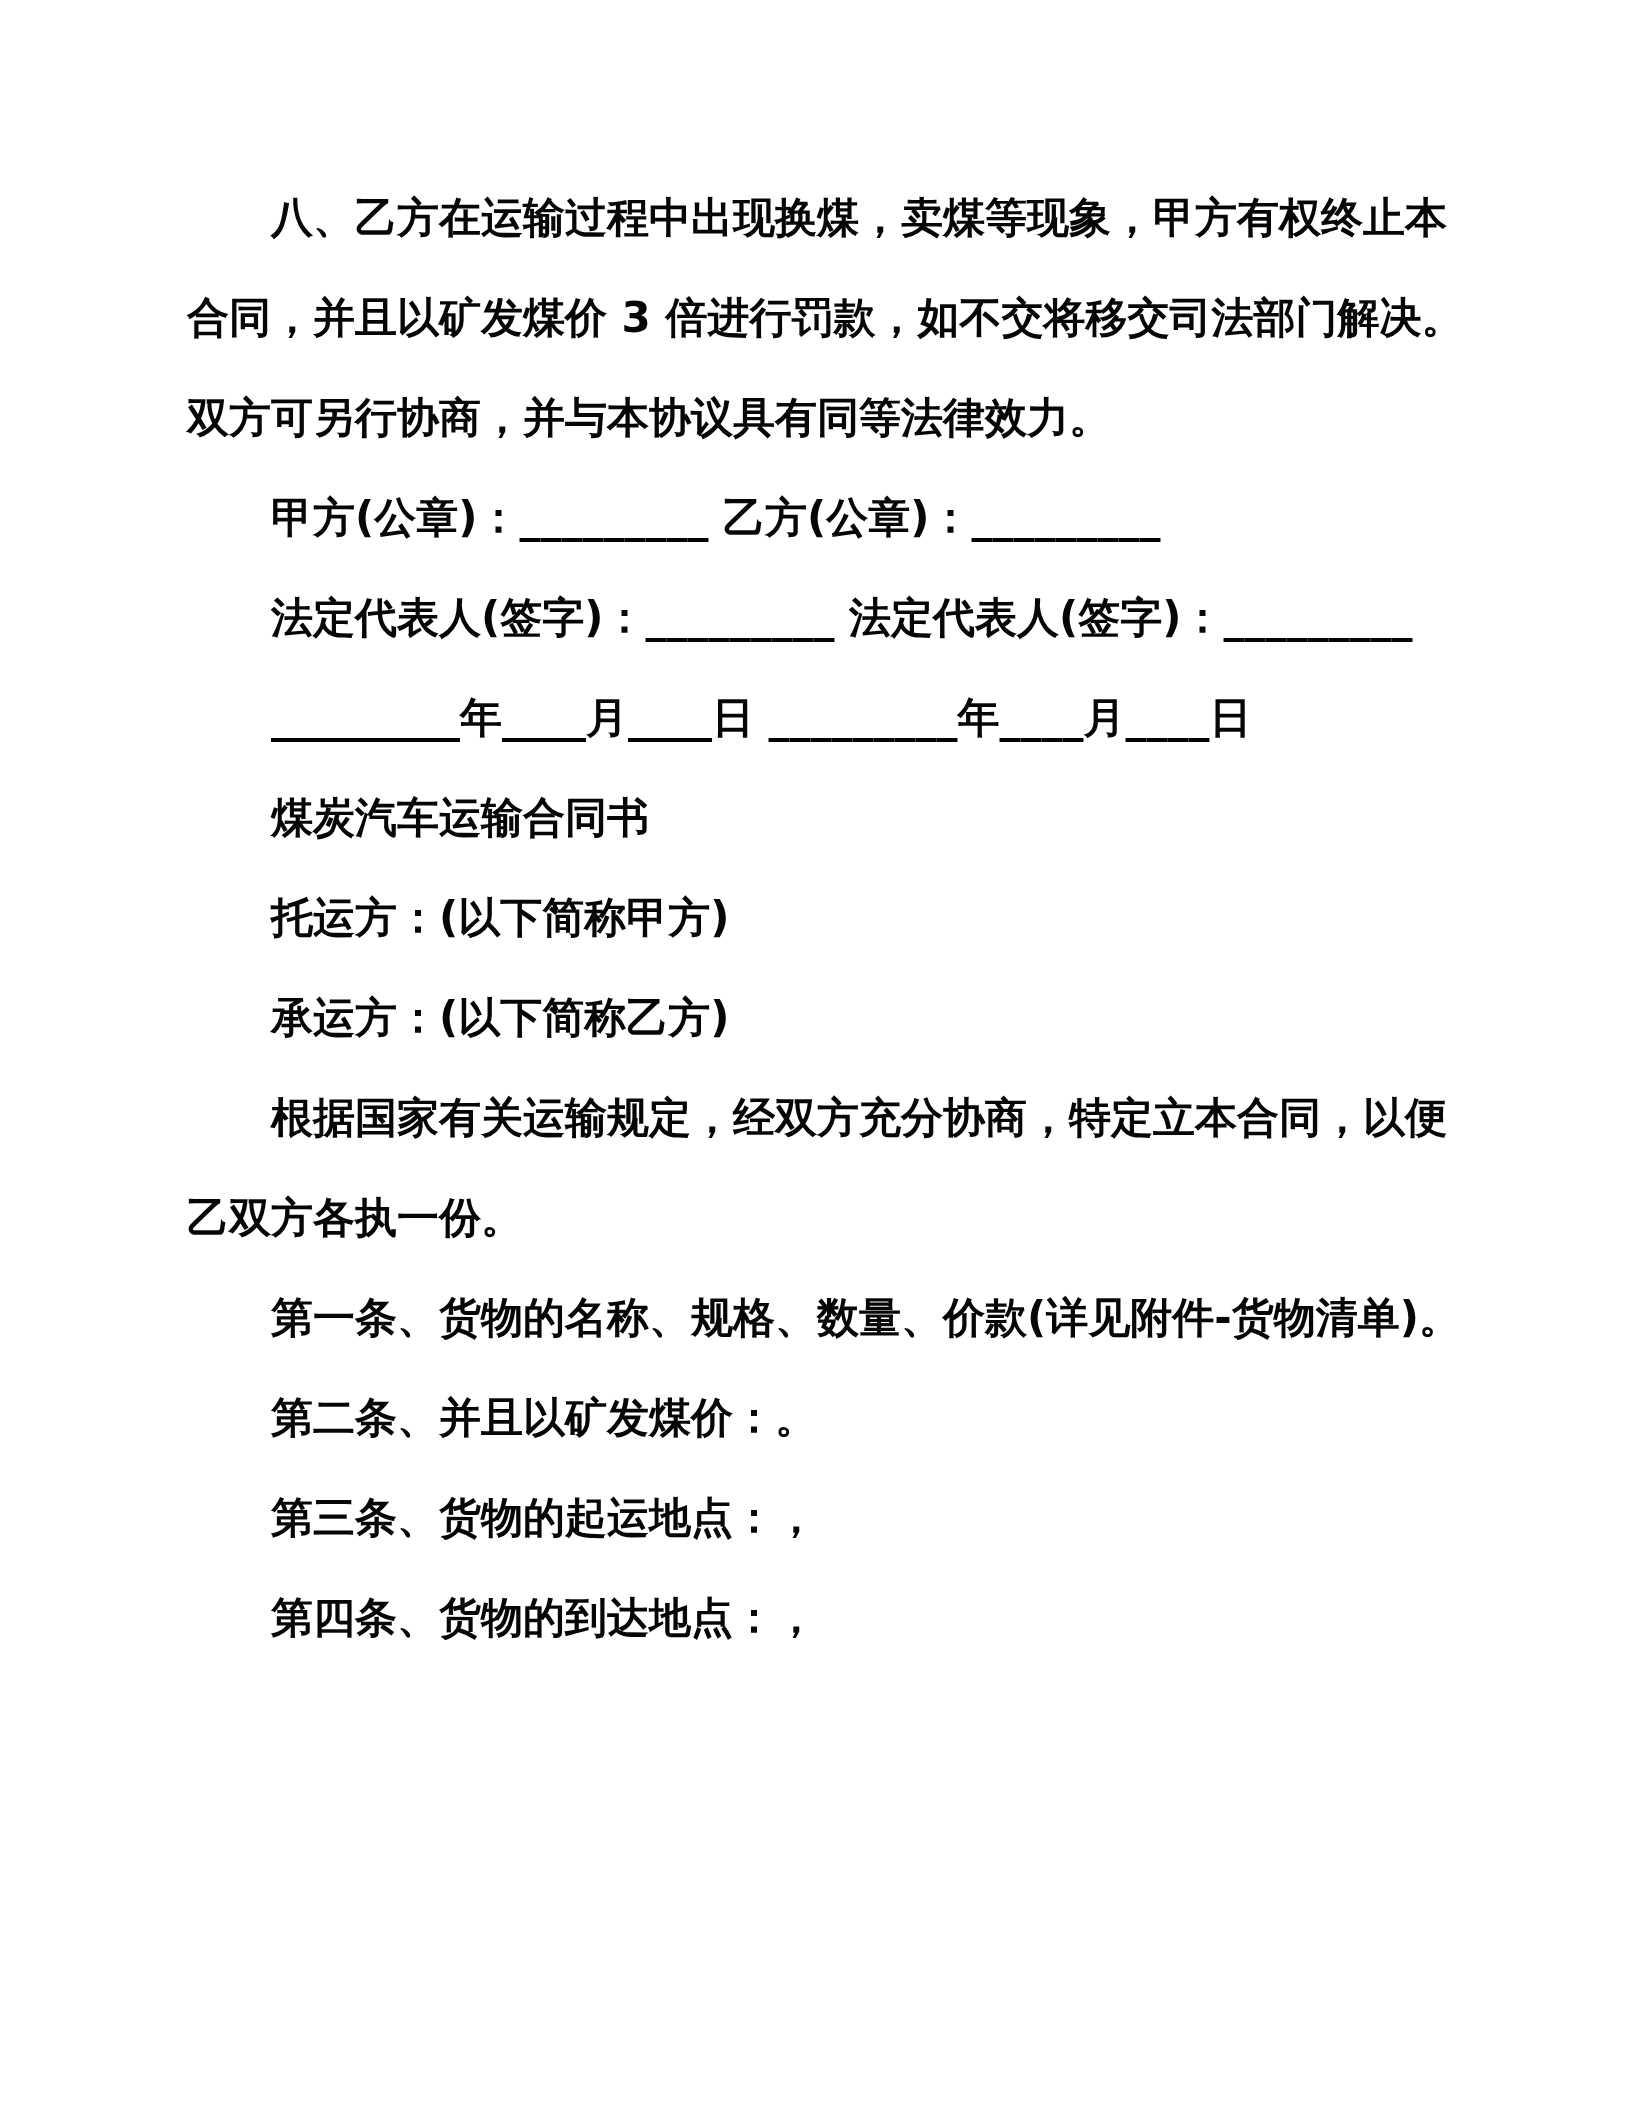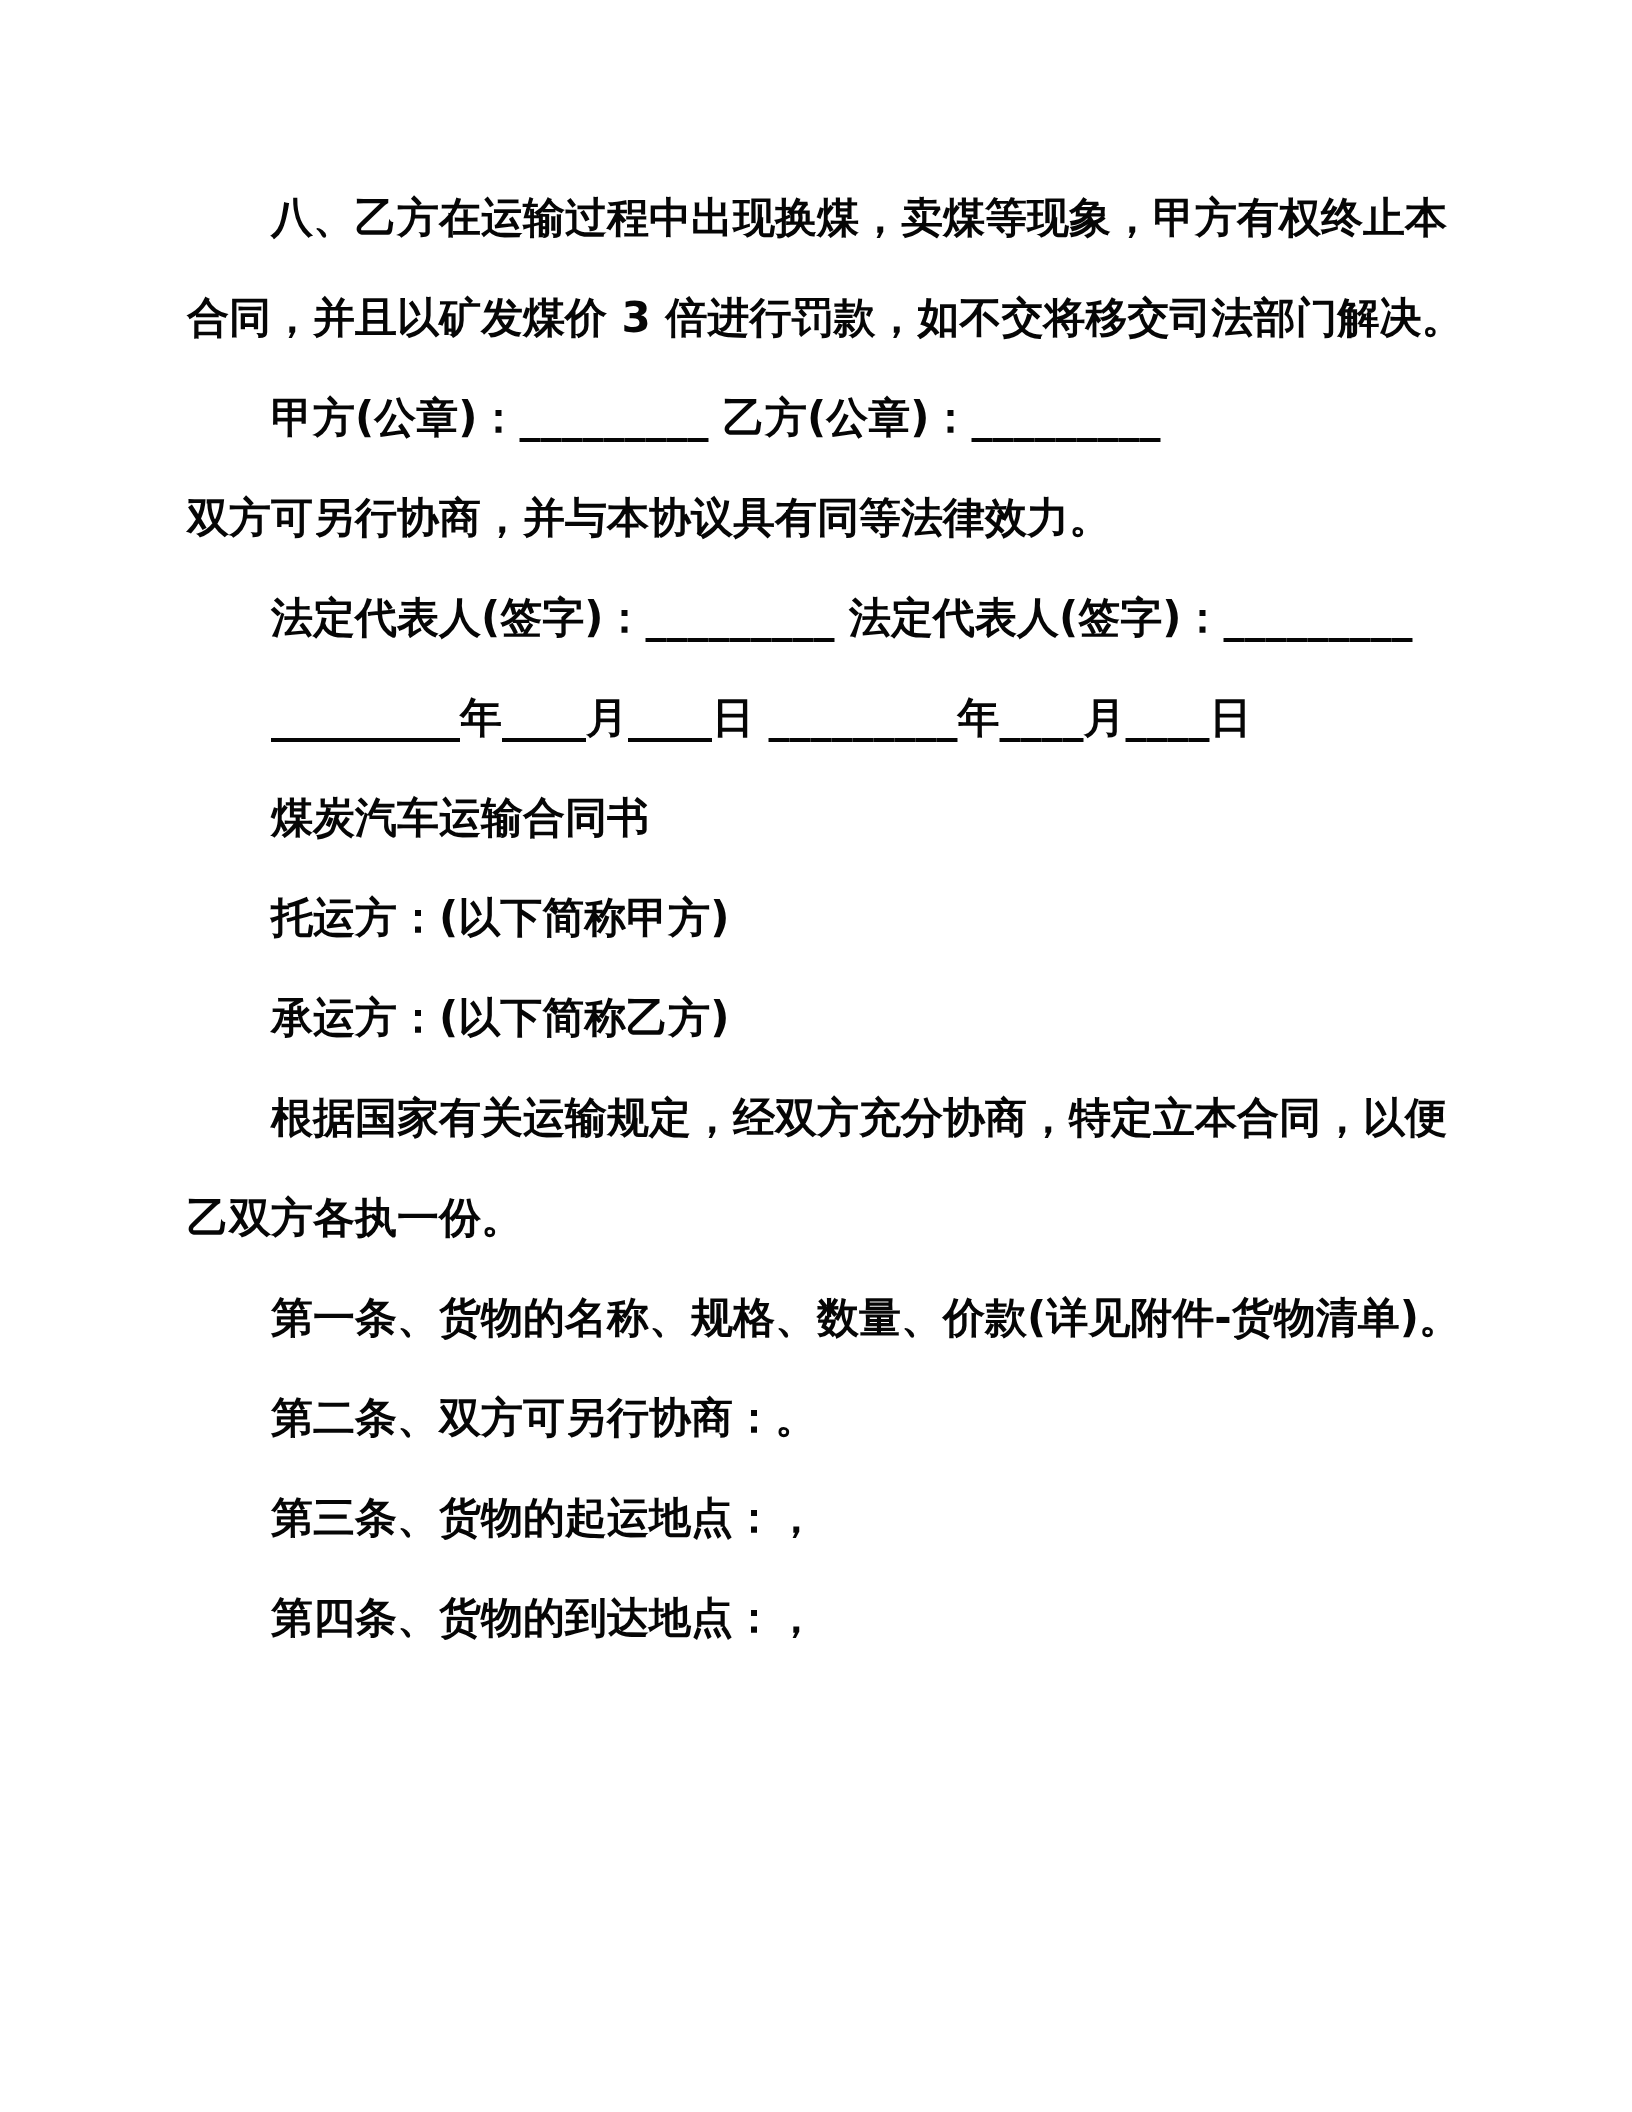--- a/index.html
+++ b/index.html
@@ -35,27 +35,27 @@
     padding-left: 84px; 
   }
 </style>
 </head>
 <body>
 
 <div class="page">
   <div class="doc-body">
       <div class="line indent">八、乙方在运输过程中出现换煤，卖煤等现象，甲方有权终止本</div>
       <div class="line">合同，并且以矿发煤价 3 倍进行罚款，如不交将移交司法部门解决。</div>
+      <div class="line">双方可另行协商，并与本协议具有同等法律效力。</div>
       <div class="line indent">甲方(公章)：_________ 乙方(公章)：_________</div>
-      <div class="line">双方可另行协商，并与本协议具有同等法律效力。</div>
       <div class="line indent">法定代表人(签字)：_________ 法定代表人(签字)：_________</div>
       <div class="line indent">_________年____月____日 _________年____月____日</div>
       <div class="line indent">煤炭汽车运输合同书</div>
       <div class="line indent">托运方：(以下简称甲方)</div>
       <div class="line indent">承运方：(以下简称乙方)</div>
       <div class="line indent">根据国家有关运输规定，经双方充分协商，特定立本合同，以便</div>
       <div class="line">乙双方各执一份。</div>
       <div class="line indent">第一条、货物的名称、规格、数量、价款(详见附件-货物清单)。</div>
-      <div class="line indent">第二条、双方可另行协商：。</div>
+      <div class="line indent">第二条、并且以矿发煤价：。</div>
       <div class="line indent">第三条、货物的起运地点：，</div>
       <div class="line indent">第四条、货物的到达地点：，</div>
     </div>
 </div>
 
 </body></html>

